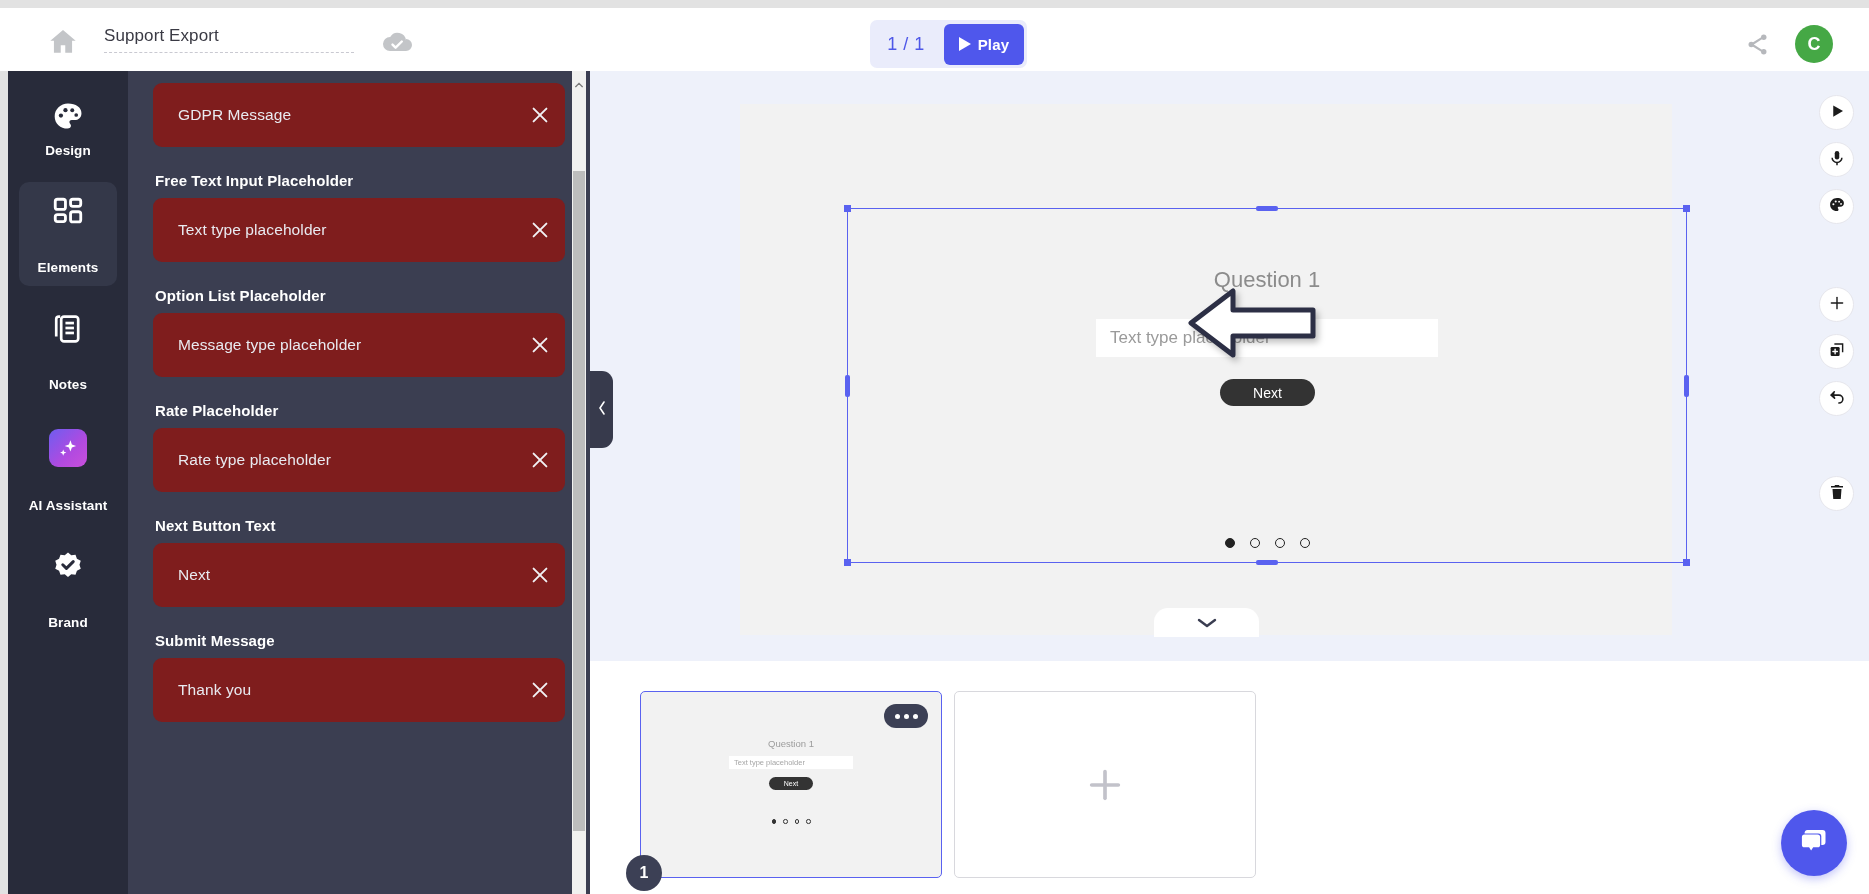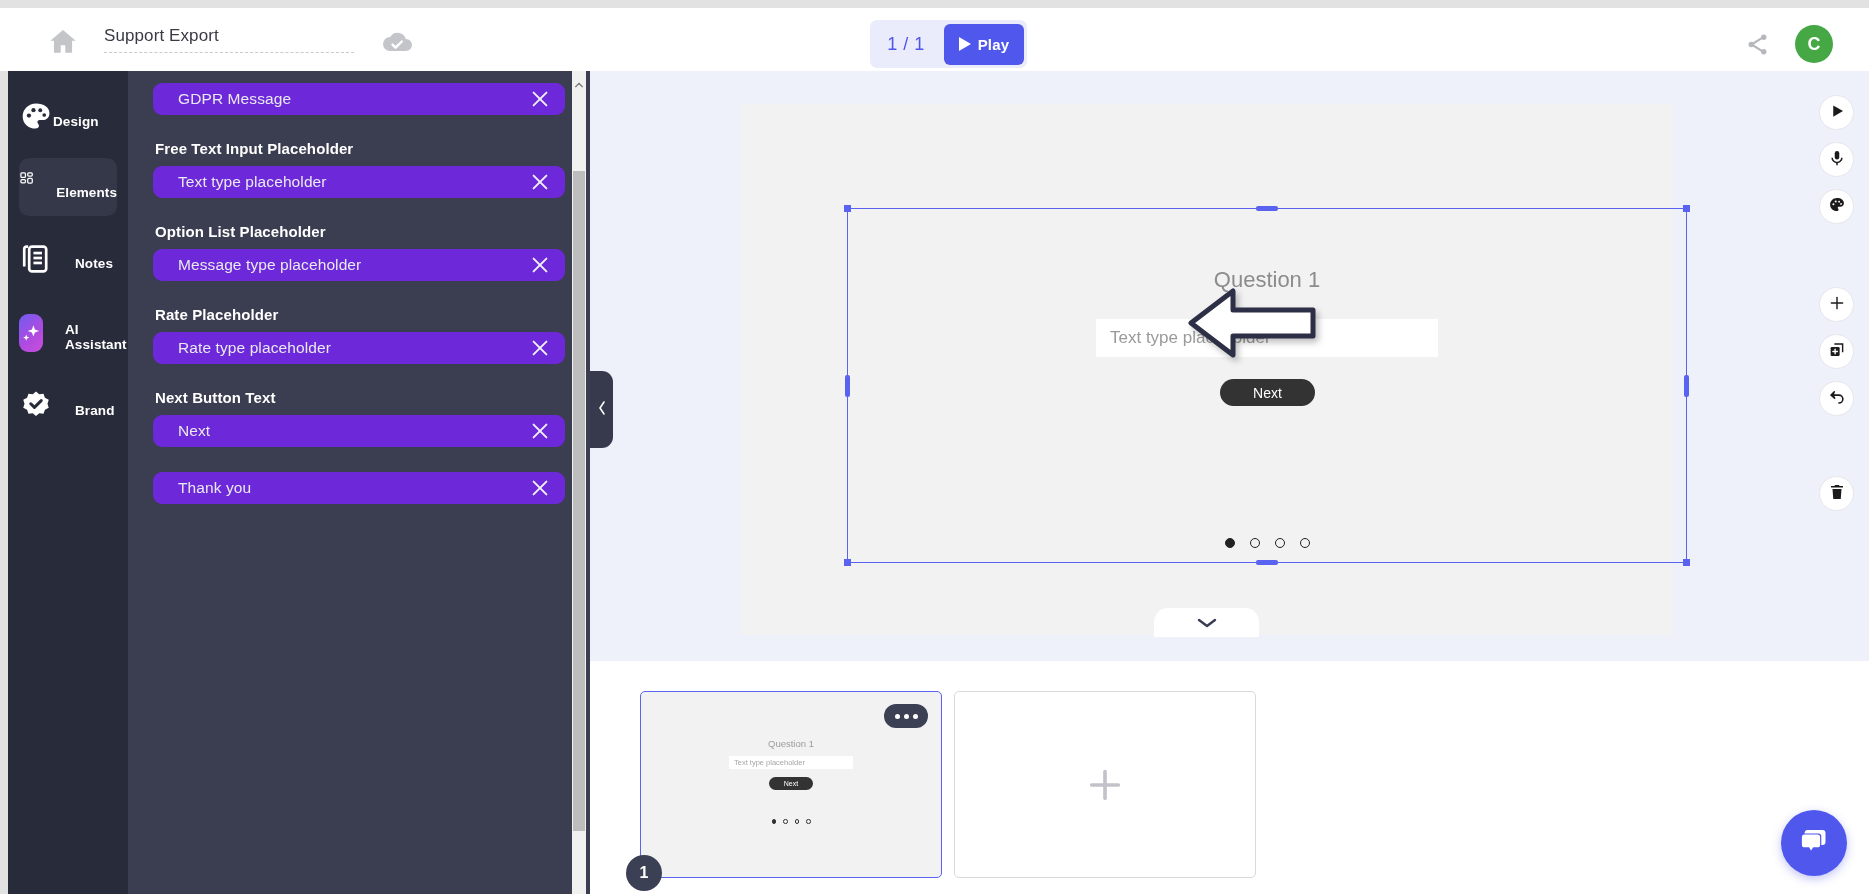--- a/index.html
+++ b/index.html
@@ -82,21 +82,21 @@
   
   .rail {
     position: absolute; left: 8px; top: 71px;
     width: 120px; height: 823px;
     background: #282b3a;
   }
   .rail-item {
     width: 98px; margin: 0 auto;
     padding: 13px 0 11px;
     border-radius: 10px;
-    display: flex; flex-direction: row; align-items: center;
+    display: flex; flex-direction: column; align-items: center;
     cursor: pointer;
   }
   .rail-item.first { margin-top: 16px; }
   .rail-item + .rail-item { margin-top: 13px; gap: 22px; }
   .rail-item.active { background: #343849; }
   .rail-icon { width: 34px; height: 34px; color: #ffffff; display:block; }
   .rail-label {
     margin-top: 9px; font-size: 13.5px; color: #fff; font-weight: 600;
     letter-spacing: .1px;
   }
@@ -109,23 +109,23 @@
 
   
   .panel {
     position: absolute; left: 128px; top: 71px;
     width: 462px; height: 823px;
     background: #3b3e51;
     overflow: hidden;
   }
   .panel-inner { padding: 12px 25px 0 25px; }
   .field-box {
-    background: #6d28d9;
+    background: #7f1d1d;
     border-radius: 9px;
-    height: 32px;
+    height: 64px;
     display: flex; align-items: center;
     padding: 0 14px 0 25px;
     margin-bottom: 25px;
     cursor: text;
   }
   .field-box .val {
     flex: 1; color: #e9eaf0; font-size: 15.5px; letter-spacing:.1px;
   }
   .x-btn {
     width: 22px; height: 22px; color: #f1f1f4; flex: none; cursor: pointer;
@@ -463,20 +463,21 @@
       <div class="field-box">
         <span class="val">Next</span>
         <span class="x-btn">
           <svg viewBox="0 0 24 24" fill="none" stroke="currentColor" stroke-width="2.1" stroke-linecap="round">
               <line x1="5" y1="5" x2="19" y2="19"></line>
               <line x1="19" y1="5" x2="5" y2="19"></line>
             </svg>
         </span>
       </div>
 
+      <div class="field-label">Submit Message</div>
       <div class="field-box">
         <span class="val">Thank you</span>
         <span class="x-btn">
           <svg viewBox="0 0 24 24" fill="none" stroke="currentColor" stroke-width="2.1" stroke-linecap="round">
               <line x1="5" y1="5" x2="19" y2="19"></line>
               <line x1="19" y1="5" x2="5" y2="19"></line>
             </svg>
         </span>
       </div>
     </div>

